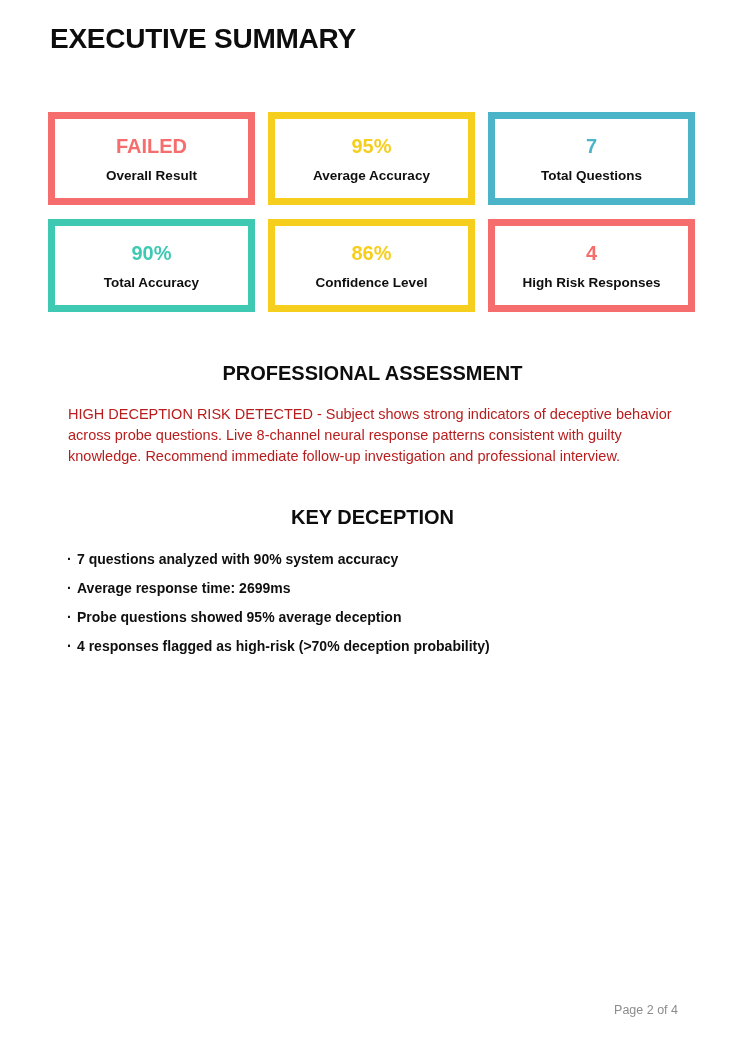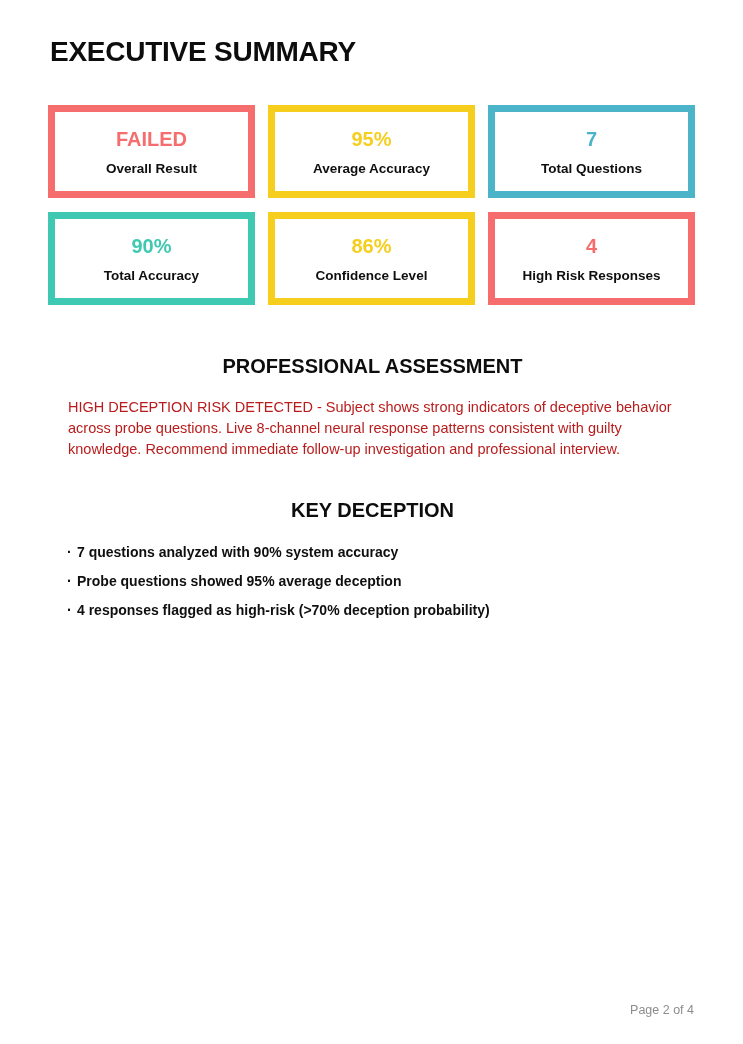--- a/index.html
+++ b/index.html
@@ -7,33 +7,33 @@
     width: 743px; height: 1044px;
     background: #ffffff;
     font-family: "Liberation Sans", sans-serif;
     color: #111111;
     position: relative;
     overflow: hidden;
   }
   .page {
     position: relative;
     width: 743px; height: 1044px;
-    padding: 35px 48px 0 48px;
+    padding: 22px 48px 0 48px;
     border-radius: 19px;
   }
   .doc-title {
     font-size: 28px;
     font-weight: bold;
     letter-spacing: -0.25px;
     color: #0d0d0d;
     margin-left: 2px;
     line-height: 34px;
   }
   .cards-grid {
-    margin-top: 36px;
+    margin-top: 56px;
     display: grid;
     grid-template-columns: repeat(3, 1fr);
     gap: 14px 13px;
   }
   .stat-card {
     height: 93px;
     background: #ffffff;
     border: 7px solid var(--c, #cccccc);
     display: flex;
     flex-direction: column;
@@ -87,21 +87,21 @@
     white-space: nowrap;
   }
   .bullet-dot {
     position: absolute;
     left: 17px;
     top: 0;
     font-weight: bold;
   }
   .page-footer {
     position: absolute;
-    right: 49px;
+    right: 65px;
     bottom: 26px;
     font-size: 12.5px;
     color: #8c8c8c;
     line-height: 15px;
   }
 </style>
 </head>
 <body>
 
 <div class="page">
@@ -149,20 +149,21 @@
 
   <div class="section-findings">
     <h2 class="section-heading">KEY DECEPTION</h2>
     <ul class="findings-list">
       <li>
         <span class="bullet-dot">·</span>
         <span>7 questions analyzed with 90% system accuracy</span>
       </li>
       <li>
         <span class="bullet-dot">·</span>
+        <span>Average response time: 2699ms</span>
       </li>
       <li>
         <span class="bullet-dot">·</span>
         <span>Probe questions showed 95% average deception</span>
       </li>
       <li>
         <span class="bullet-dot">·</span>
       </li>
       <li>
         <span class="bullet-dot">·</span>

